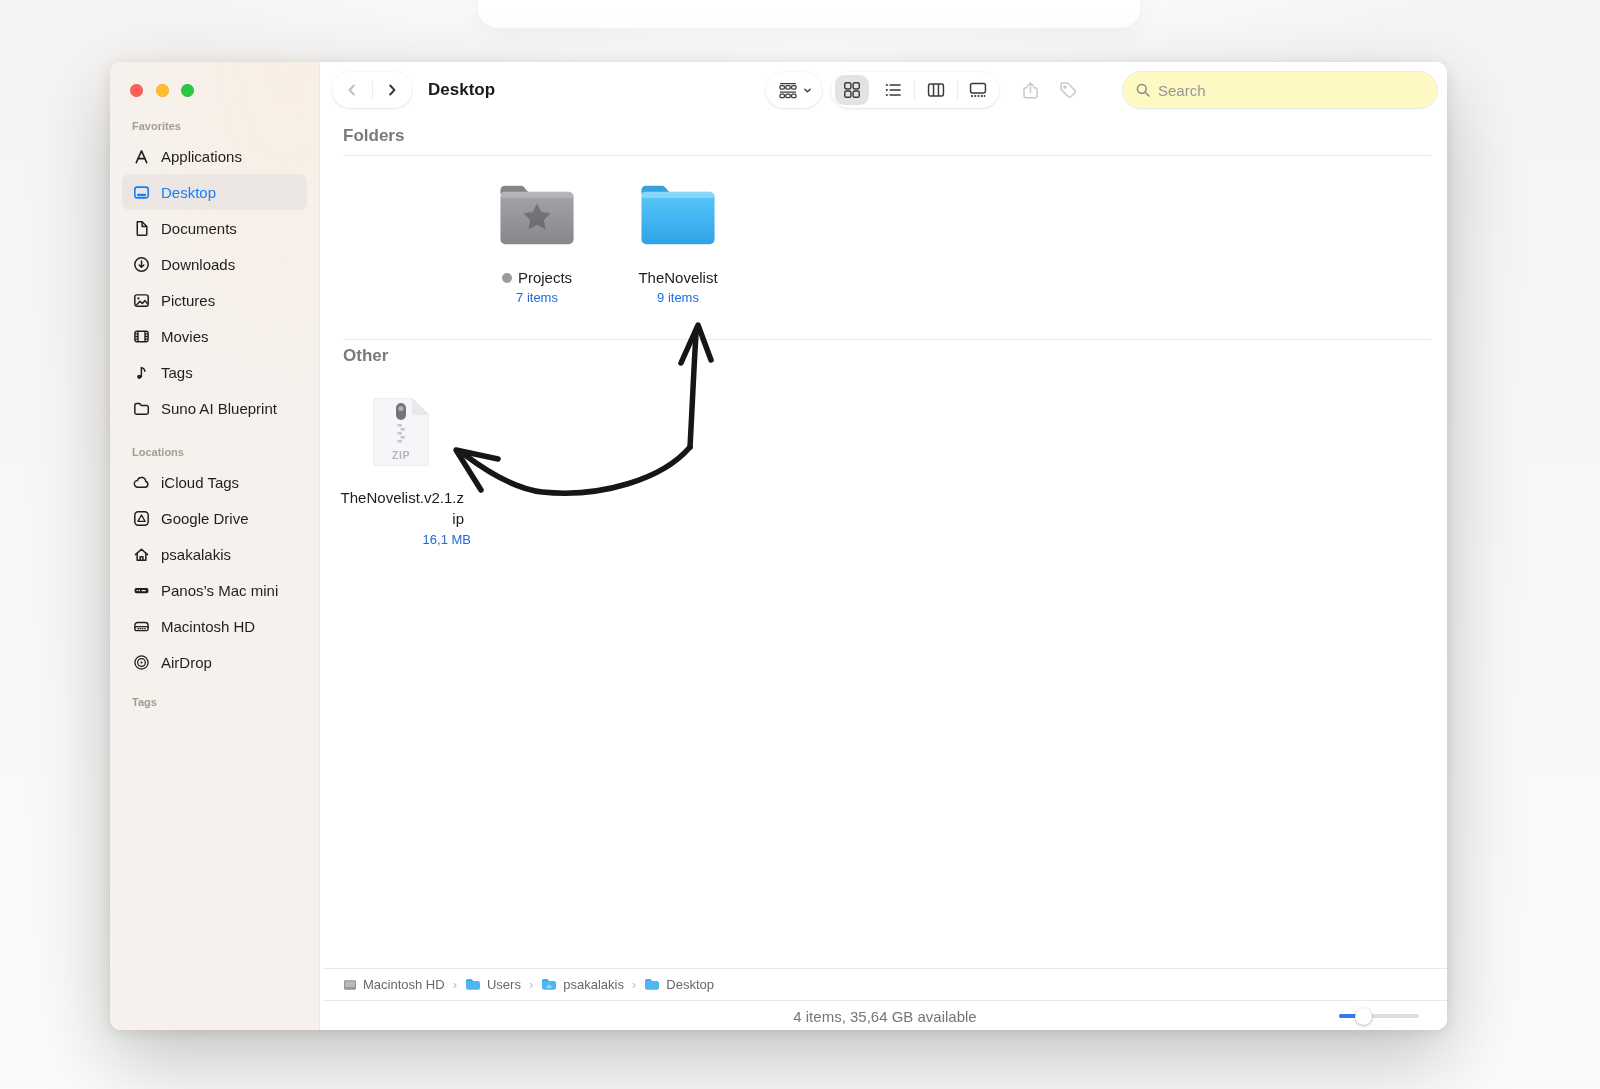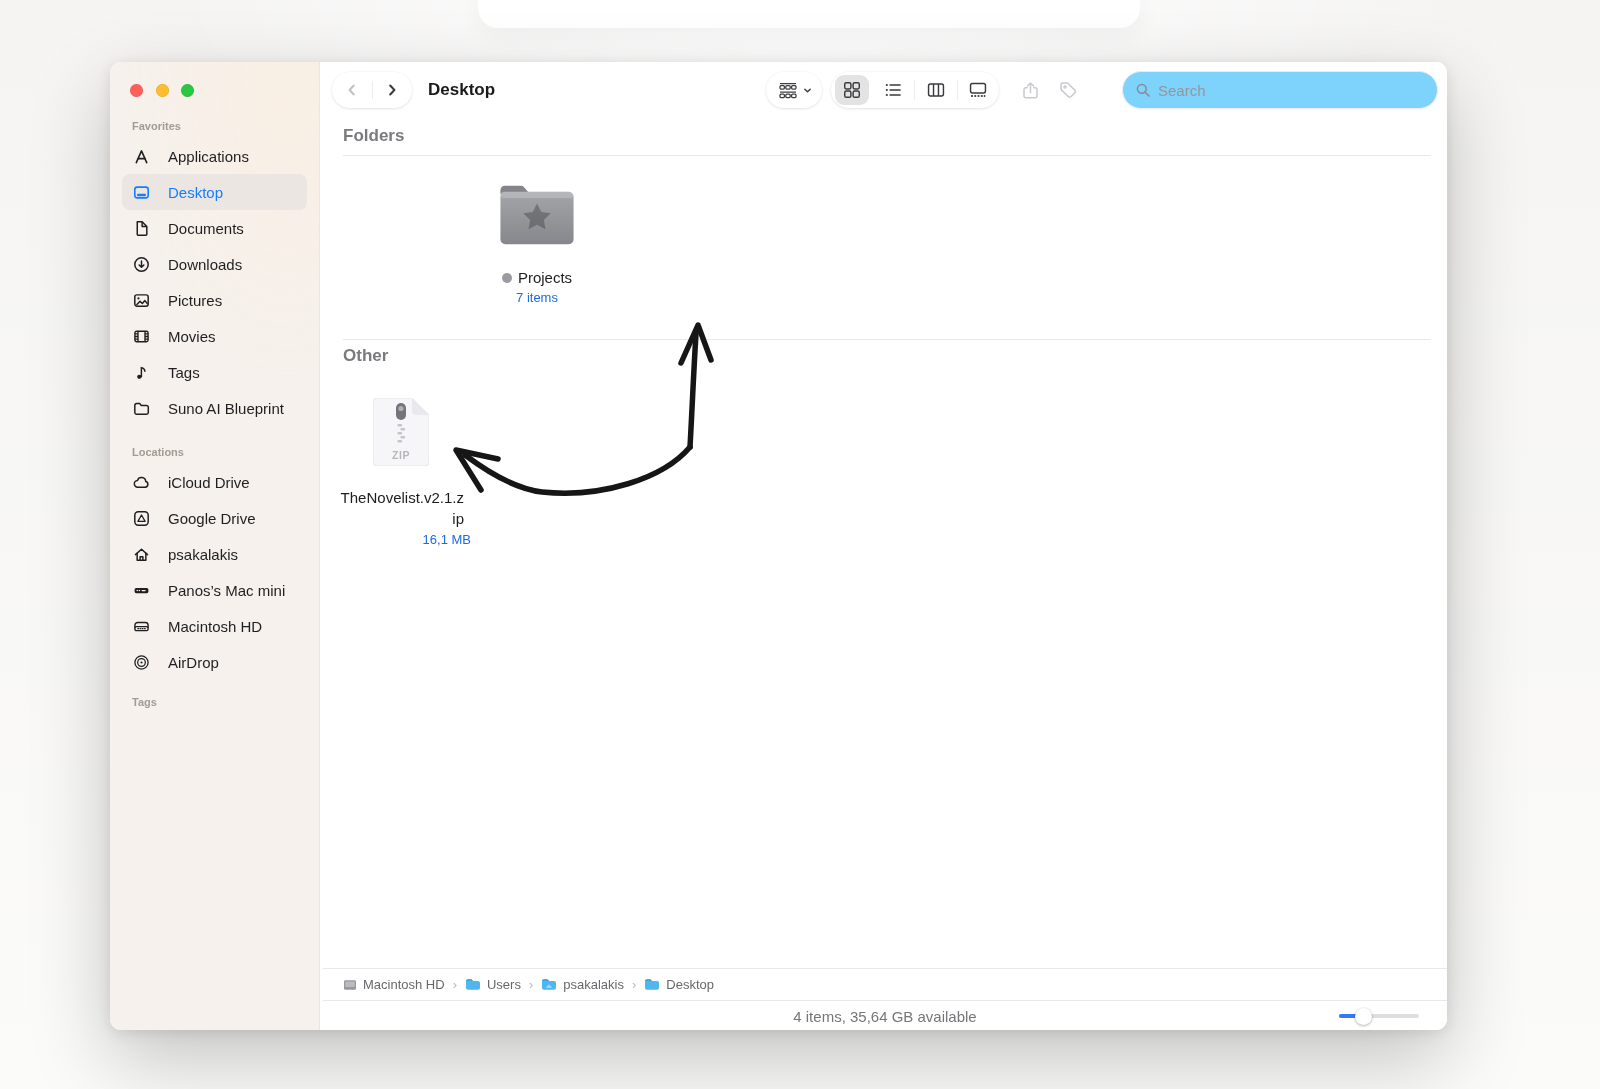--- a/index.html
+++ b/index.html
@@ -24,21 +24,21 @@
     padding:58px 12px 0 12px;
     background: radial-gradient(130% 55% at 85% 0%, #f9efe4 0%, rgba(249,239,228,0) 60%), #f6f1ec;
     border-right:1px solid rgba(0,0,0,0.045); }
   .traffic { position:absolute; top:22px; left:20px; display:flex; gap:12.5px; }
   .tl { width:13px; height:13px; border-radius:50%; display:inline-block;
     box-shadow:inset 0 0 0 0.5px rgba(0,0,0,0.12); }
   .tl.red{background:#FF5F57}.tl.yellow{background:#FEBC2E}.tl.green{background:#28C841}
   .sb-title { font-size:11px; font-weight:700; color:#A29C94; margin:0 0 6px 10px; }
   .sb-title.later { margin-top:20px; }
   .sb-title.tags { margin-top:16px; }
-  .sb-row { height:36px; display:flex; align-items:center; gap:16px;
+  .sb-row { height:36px; display:flex; align-items:center; gap:9px;
     padding:0 8px; border-radius:8px; color:#202022; cursor:default; }
   .sb-row.selected { background:#EBE6E1; color:#157EFB; }
   .sb-row.selected .sb-label { color:#157EFB; }
   .sb-ico { width:22px; display:flex; justify-content:center; align-items:center; flex:none; }
   .sb-label { font-size:15px; color:#1f1f21; white-space:nowrap; }
 
   
   .main { position:absolute; left:213px; top:0; right:0; bottom:0; background:#fff; }
 
   
@@ -53,21 +53,21 @@
   .grouppill { left:443px; top:10px; width:56px; height:36px; gap:4px; }
   .segpill { left:508px; top:10px; width:168px; height:36px; }
   .seg { width:42px; height:36px; display:flex; align-items:center; justify-content:center; position:relative; }
   .seg.sel::before { content:""; position:absolute; inset:3px 4px; background:#E4E3E3; border-radius:9px; }
   .seg svg { position:relative; }
   .seg-sep { width:1px; height:20px; background:#ECECEE; }
   .roundbtn { position:absolute; top:10px; width:38px; height:36px;
     display:flex; align-items:center; justify-content:center; color:#C9C9CE; }
   .share { left:688px; } .tagbtn { left:726px; }
   .search { position:absolute; left:799px; top:9px; width:316px; height:38px;
-    background:#7dd3fc; border:1px solid #ECECEE; border-radius:19px;
+    background:#fef9c3; border:1px solid #ECECEE; border-radius:19px;
     box-shadow:0 1px 2px rgba(0,0,0,0.04);
     display:flex; align-items:center; padding:2px 12px; gap:7px; }
   .search input { border:none; outline:none; background:transparent; flex:1;
     font-size:15px; color:#333; font-family:inherit; }
   .search input::placeholder { color:#95959A; }
 
   
   .sec-title { position:absolute; left:20px; font-size:17px; font-weight:600; color:#7A7A7F; }
   .divider { position:absolute; left:20px; right:16px; height:1px; background:#E8E8EA; }
 
@@ -202,21 +202,21 @@
     </div>
 
     <div class="sb-title later">Locations</div>
 
     <div class="sb-row">
       <span class="sb-ico">
         <svg width="17" height="17" viewBox="0 0 16 16" fill="none" stroke="#1f1f21" stroke-width="1.4" stroke-linejoin="round">
             <path d="M4.6 12.4h6.9a2.7 2.7 0 0 0 .5-5.3 4 4 0 0 0-7.8-1 3.1 3.1 0 0 0 .4 6.3z"></path>
           </svg>
       </span>
-      <span class="sb-label">iCloud Drive</span>
+      <span class="sb-label">iCloud Tags</span>
     </div>
 
     <div class="sb-row">
       <span class="sb-ico">
         <svg width="17" height="17" viewBox="0 0 16 16" fill="none" stroke="#1f1f21" stroke-linejoin="round">
             <rect x="1.7" y="1.7" width="12.6" height="12.6" rx="3.2" stroke-width="1.4"></rect>
             <path d="M8 4.7l3.4 6H4.6z" stroke-width="1.2"></path>
           </svg>
       </span>
       <span class="sb-label">Google Drive</span>
@@ -394,20 +394,33 @@
           <path d="M32 16.5l3.5 7.1 7.8 1-5.7 5.4 1.4 7.7-7-3.8-7 3.8 1.4-7.7-5.7-5.4 7.8-1z" fill="rgba(52,52,58,0.38)"></path>
         </svg>
       </div>
       <div class="fname">
         <span class="tagdot" style="background:#9B9BA1"></span>
         <span>Projects</span>
       </div>
       <div class="fcount">7 items</div>
     </div>
 
+    <div class="fitem" style="left:285px; top:121px">
+      <div class="icon-wrap">
+        <svg width="78" height="64" viewBox="0 0 64 52">
+          <path d="M2 9V5.5A3.5 3.5 0 0 1 5.5 2H19a3 3 0 0 1 2.2 1l3.6 4.2.8.8z" fill="#35A2DD"></path>
+          <rect x="2" y="7" width="60" height="43" rx="4" fill="url(#gradB)"></rect>
+          <rect x="2" y="7" width="60" height="5" rx="2.5" fill="rgba(255,255,255,0.28)"></rect>
+        </svg>
+      </div>
+      <div class="fname">
+        <span>TheNovelist</span>
+      </div>
+      <div class="fcount">9 items</div>
+    </div>
 
     
     <div class="divider" style="top:277px"></div>
     <div class="sec-title" style="top:284px">Other</div>
 
     <div class="zipitem">
       <div class="icon-wrap" style="display:flex;justify-content:center">
         <svg width="56" height="68" viewBox="0 0 56 68">
           <path d="M0 4a4 4 0 0 1 4-4h35l17 17v47a4 4 0 0 1-4 4H4a4 4 0 0 1-4-4z" fill="#F6F6F8"></path>
           <path d="M0 4a4 4 0 0 1 4-4h35l17 17v47a4 4 0 0 1-4 4H4a4 4 0 0 1-4-4z" fill="none" stroke="#E6E6EA" stroke-width="1"></path>

